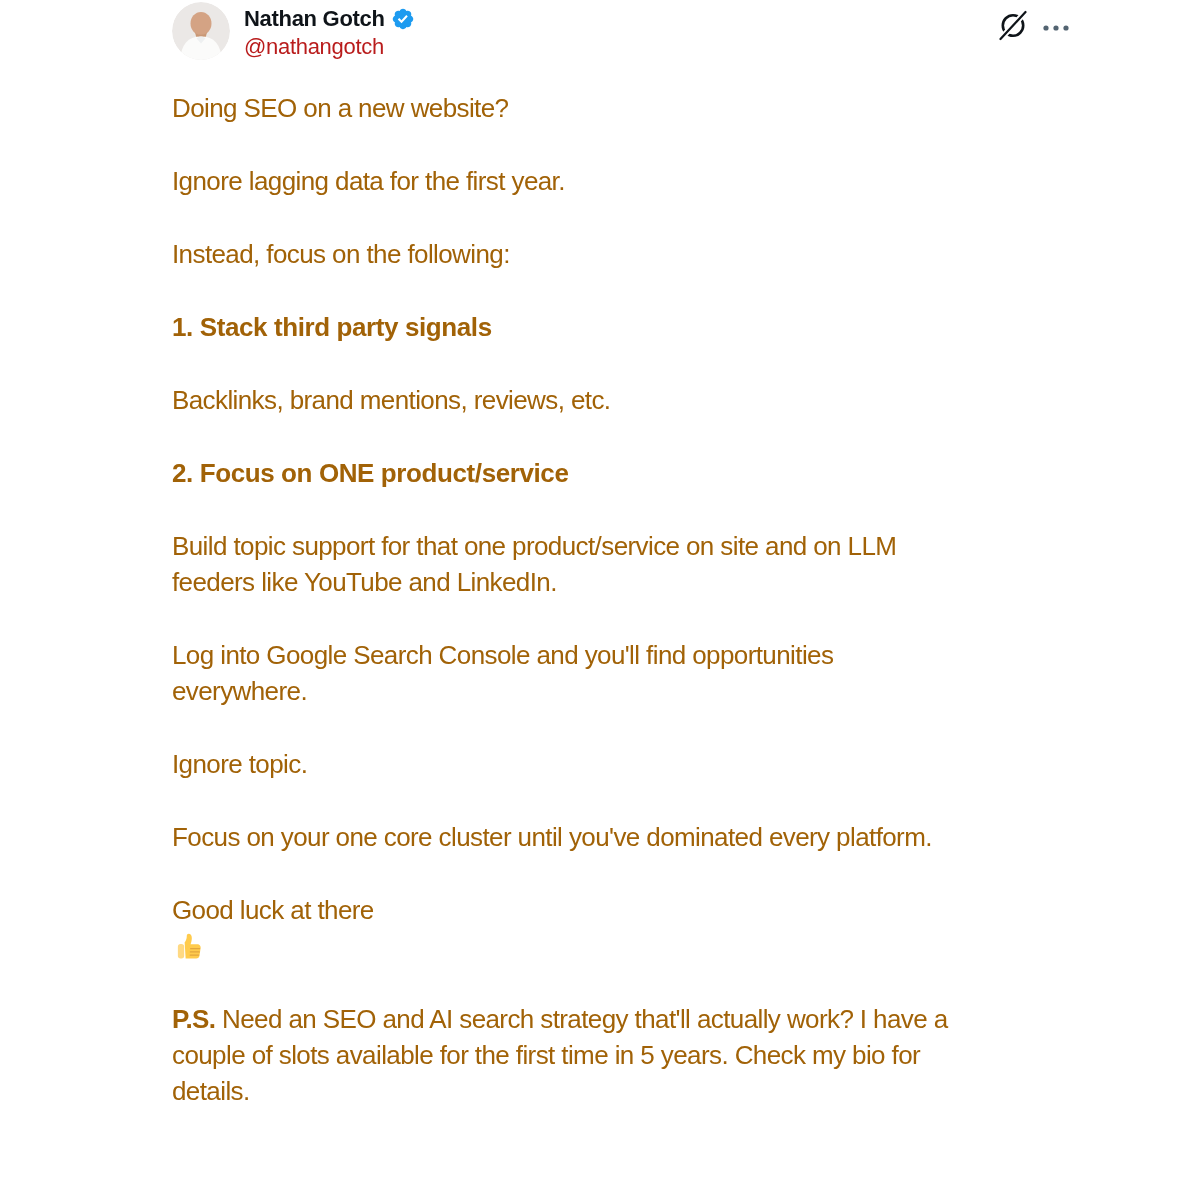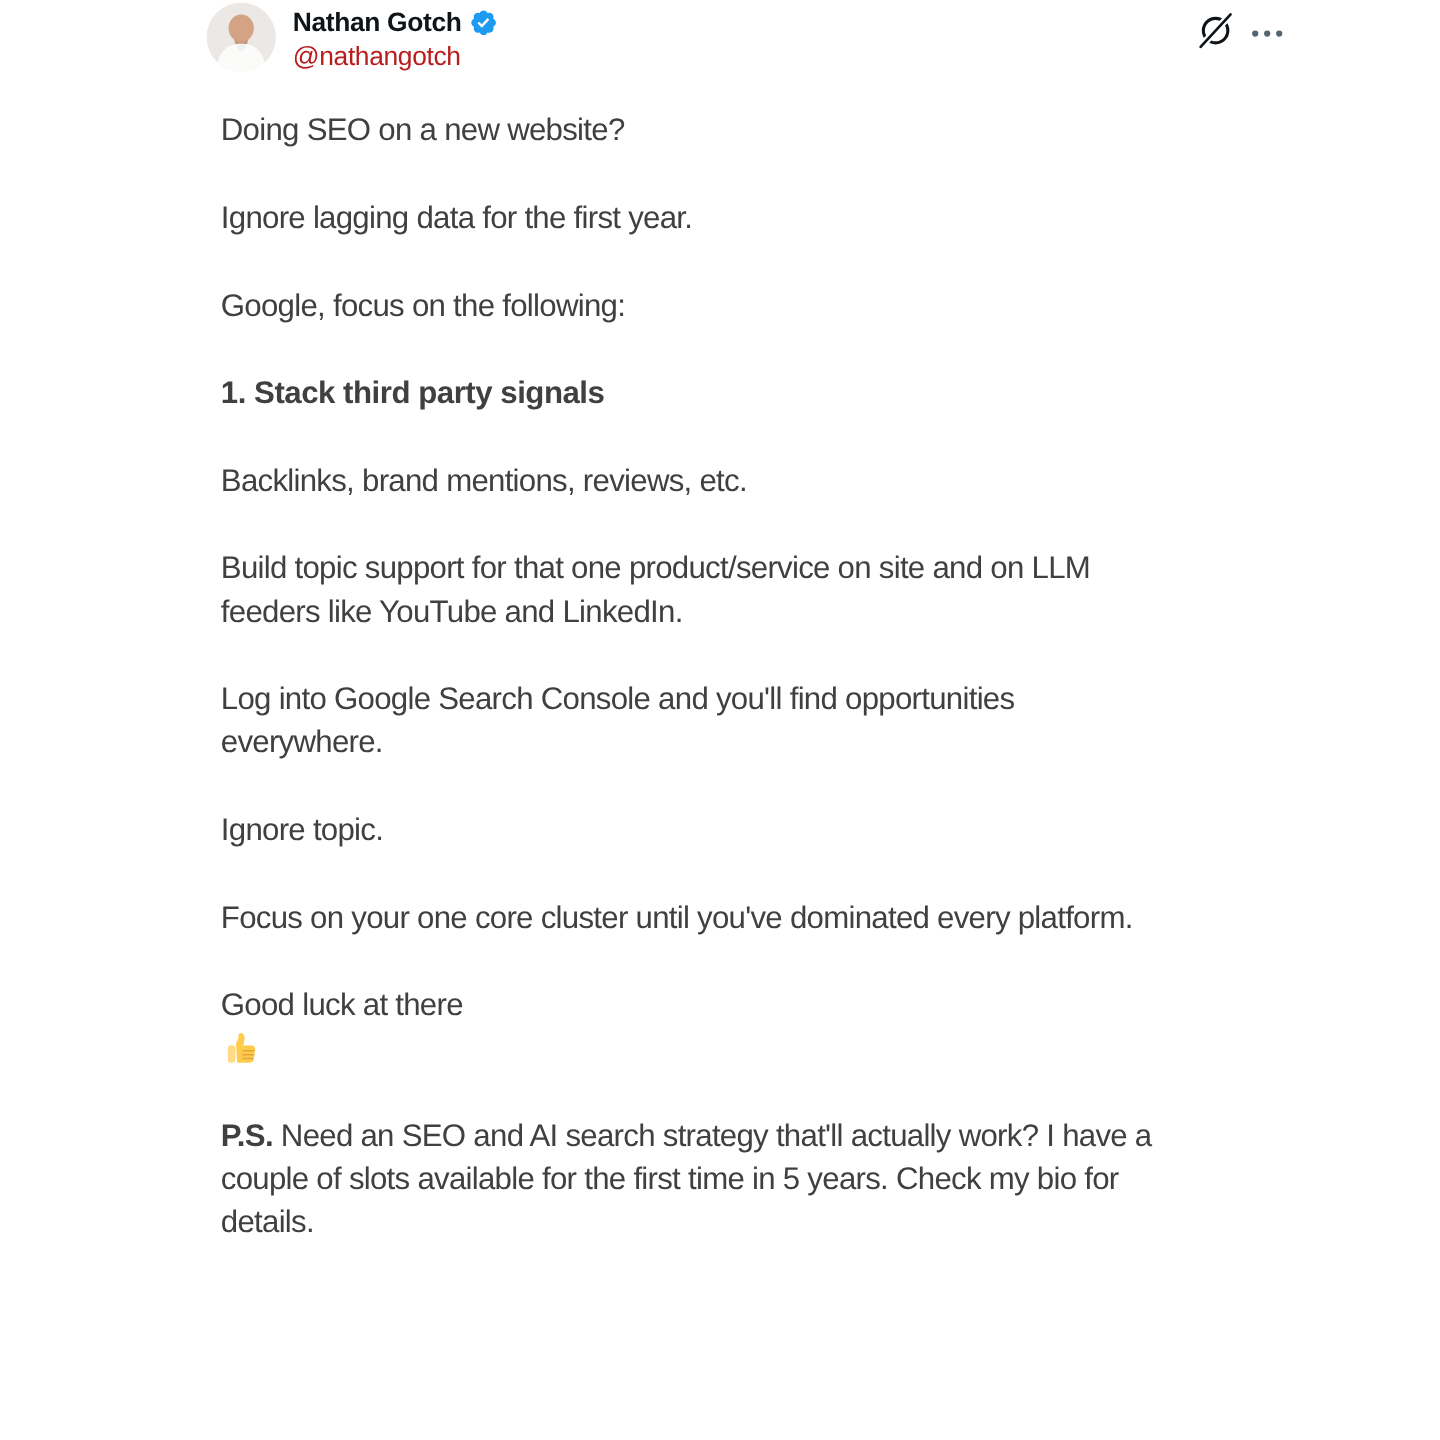--- a/index.html
+++ b/index.html
@@ -68,22 +68,22 @@
   }
   
   .tweet-body {
     margin-top: 28px;
     width: 905px;
   }
   .tweet-body p {
     font-size: 26px;
     line-height: 36px;
     letter-spacing: -0.6px;
-    color: #404040;
-    margin: 0 0 37px 12px;
+    color: #a16207;
+    margin: 0 0 37px 0;
     white-space: pre-line;
   }
   .tweet-body p:last-child { margin-bottom: 0; }
   .tweet-body p.bold { font-weight: 700; letter-spacing: -0.4px; }
   .tweet-body strong { font-weight: 700; }
   .emoji {
     width: 31px; height: 31px;
     vertical-align: -6px;
     margin-left: 2px;
     display: inline-block;
@@ -136,23 +136,24 @@
           <circle cx="14" cy="4" r="2.6" fill="#536471"></circle>
           <circle cx="24" cy="4" r="2.6" fill="#536471"></circle>
         </svg>
       </button>
     </div>
   </header>
 
   <main class="tweet-body">
       <p>Doing SEO on a new website?</p>
       <p>Ignore lagging data for the first year.</p>
-      <p>Google, focus on the following:</p>
+      <p>Instead, focus on the following:</p>
       <p class="bold">1. Stack third party signals</p>
       <p>Backlinks, brand mentions, reviews, etc.</p>
+      <p class="bold">2. Focus on ONE product/service</p>
       <p>Build topic support for that one product/service on site and on LLM
 feeders like YouTube and LinkedIn.</p>
       <p>Log into Google Search Console and you'll find opportunities
 everywhere.</p>
       <p>Ignore topic.</p>
       <p>Focus on your one core cluster until you've dominated every platform.</p>
       <p>Good luck at there 
   <svg class="emoji" viewBox="0 0 32 32" aria-hidden="true">
     <rect x="4" y="14.5" width="6.5" height="15" rx="2.8" fill="#FFD983"></rect>
     <path d="M12 29.5 h10.8 a3.6 3.6 0 0 0 3.55 -3.1 l1.15 -8 a3.1 3.1 0 0 0 -3.1 -3.6 h-7.3 c0.85 -2.2 1.3 -4.6 1.3 -6.6 0 -2.9 -1.65 -4.3 -3.1 -4.3 -1.25 0 -2.1 0.85 -2.1 2.3 0 4 -2.2 6.6 -2.2 6.6 z" fill="#FFCB4C"></path>

